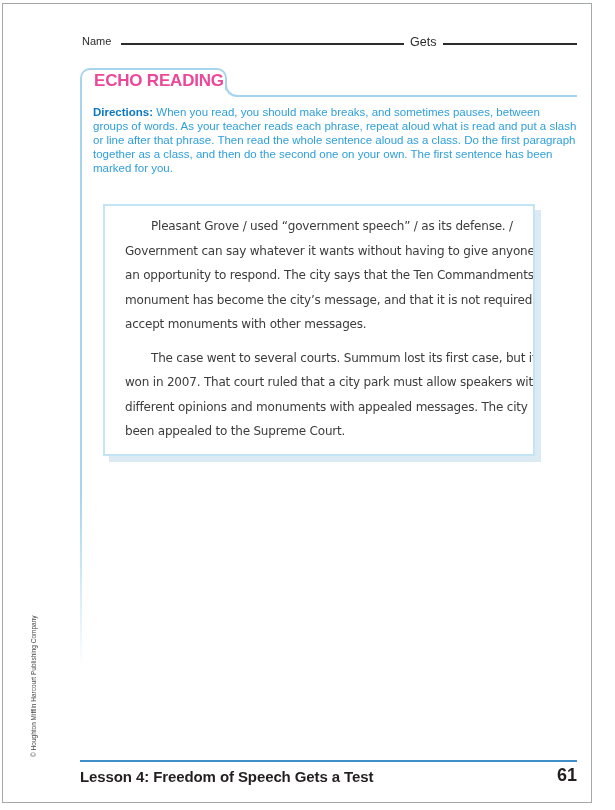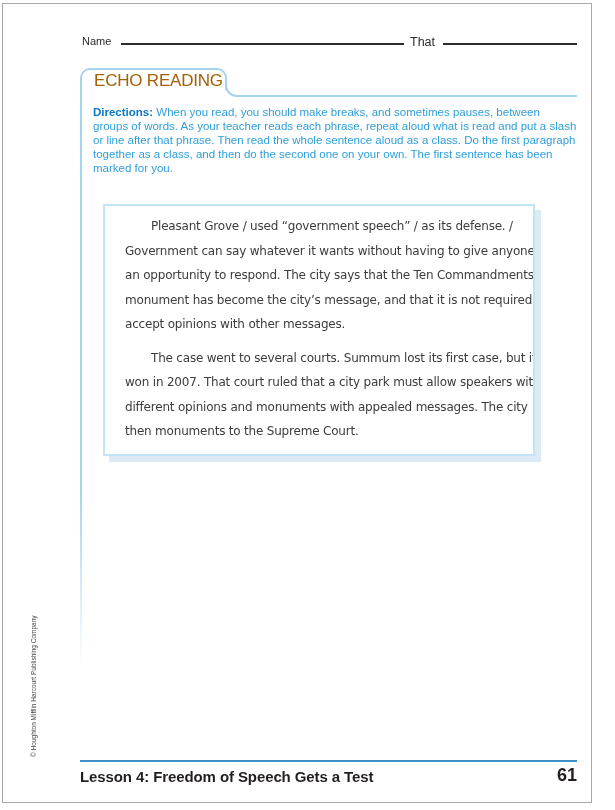--- a/index.html
+++ b/index.html
@@ -22,22 +22,22 @@
   
   .tab { position: absolute; left: 80px; top: 68px; width: 147px; height: 22px;
          border: 2px solid #a5d4ef; border-bottom: none; border-radius: 10px 10px 0 0; }
   .tab-curve { position: absolute; left: 225px; top: 85px; width: 13px; height: 12px;
                border-left: 2px solid #a5d4ef; border-bottom: 2px solid #a5d4ef;
                border-bottom-left-radius: 12px; }
   .h-rule { position: absolute; left: 237px; top: 95px; width: 340px; height: 2px;
             background: #a5d4ef; }
   .v-rule { position: absolute; left: 80px; top: 88px; width: 2px; height: 580px;
             background: linear-gradient(to bottom, #a5d4ef 70%, rgba(165,212,239,0) 100%); }
-  .tab-title { position: absolute; left: 94px; top: 71px; font-size: 17px; font-weight: normal;
-               letter-spacing: -0.2px; color: #a16207; }
+  .tab-title { position: absolute; left: 94px; top: 71px; font-size: 17px; font-weight: bold;
+               letter-spacing: -0.2px; color: #ec4899; }
 
   
   .directions { position: absolute; left: 93px; top: 106px; width: 484px;
                 font-size: 11.5px; line-height: 13.9px; color: #2f9fda; letter-spacing: 0; }
   .directions b { color: #0a78c4; font-weight: bold; }
 
   
   .passage-box { position: absolute; left: 103px; top: 204px; width: 432px;
                  background: #ffffff; border: 2px solid #c2e4f4;
                  box-shadow: 6px 6px 0 #dcebf3;
@@ -64,44 +64,44 @@
 </style>
 </head>
 <body>
 
 <div class="page">
 
   <div class="page-border"></div>
 
   <span class="name-label">Name</span>
   <div class="name-line"></div>
-  <span class="date-label">That</span>
+  <span class="date-label">Gets</span>
   <div class="date-line"></div>
 
   <div class="tab"></div>
   <div class="tab-curve"></div>
   <div class="h-rule"></div>
   <div class="v-rule"></div>
   <span class="tab-title">ECHO READING</span>
 
   <div class="directions"><b>Directions:</b> <span>When you read, you should make breaks, and sometimes pauses, between groups of words. As your teacher reads each phrase, repeat aloud what is read and put a slash or line after that phrase. Then read the whole sentence aloud as a class. Do the first paragraph together as a class, and then do the second one on your own. The first sentence has been marked for you.</span></div>
 
   <div class="passage-box">
     <div class="para">
       <div class="line indent">Pleasant Grove / used “government speech” / as its defense. /</div>
       <div class="line">Government can say whatever it wants without having to give anyone else</div>
       <div class="line">an opportunity to respond. The city says that the Ten Commandments</div>
       <div class="line">monument has become the city’s message, and that it is not required to</div>
-      <div class="line">accept opinions with other messages.</div>
+      <div class="line">accept monuments with other messages.</div>
     </div>
     <div class="para">
       <div class="line indent">The case went to several courts. Summum lost its first case, but it</div>
       <div class="line">won in 2007. That court ruled that a city park must allow speakers with</div>
       <div class="line">different opinions and monuments with appealed messages. The city</div>
-      <div class="line">then monuments to the Supreme Court.</div>
+      <div class="line">been appealed to the Supreme Court.</div>
     </div>
   </div>
 
   <div class="footer-rule"></div>
   <span class="lesson-title">Lesson 4: Freedom of Speech Gets a Test</span>
   <span class="page-number">61</span>
 
   <div class="copyright">© Houghton Mifflin Harcourt Publishing Company</div>
 
 </div>

